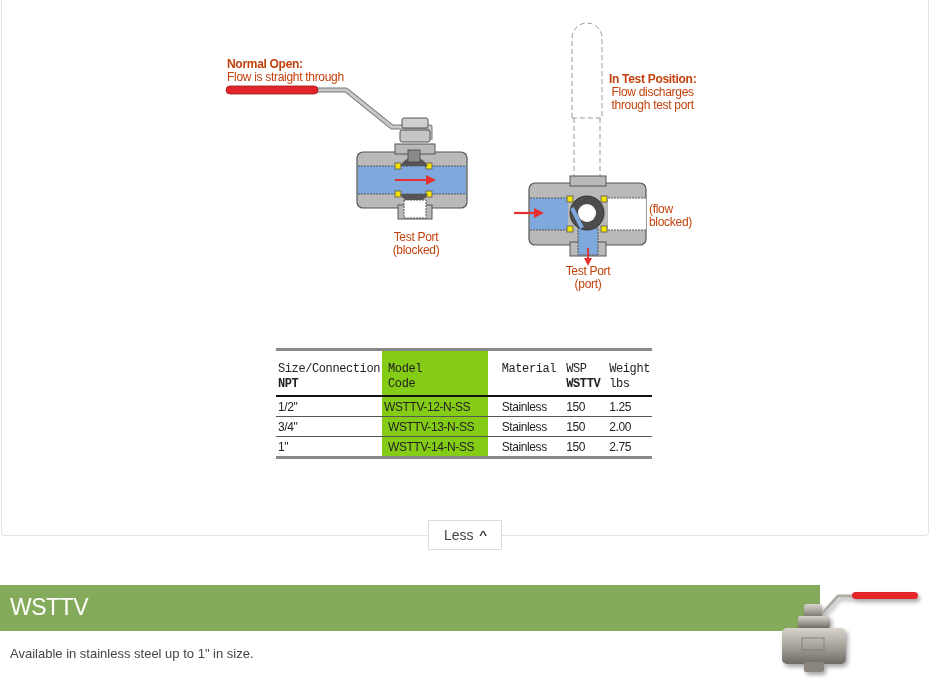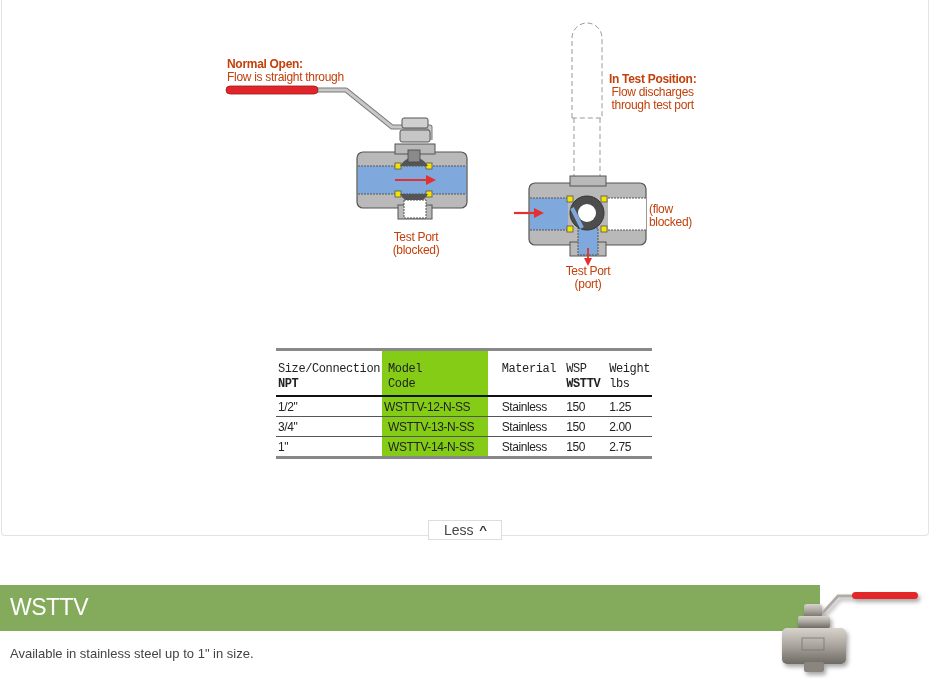--- a/index.html
+++ b/index.html
@@ -25,21 +25,21 @@
     table.spec thead th { vertical-align: top; padding-top: 11px; padding-bottom: 3px; line-height: 15px; border-bottom: 2px solid #111; font-family: Liberation Mono, monospace; }
     table.spec thead th .sub { display: block; font-weight: bold; }
     table.spec thead th .sub.n { font-weight: normal; }
     table.spec tbody td { height: 19px; border-bottom: 1px solid #555; }
     table.spec tbody tr:last-child td { border-bottom: none; }
     .hl { background: #84cc16; }
     td.code { font-weight: bold; font-family: "Liberation Sans", sans-serif; letter-spacing: 0; }
 
     .less-wrap { position: absolute; left: 428px; top: 520px; }
     .less-btn {
-      width: 74px; height: 20px; box-sizing: border-box; border: 1px solid #ddd; background: #fff;
+      width: 74px; height: 30px; box-sizing: border-box; border: 1px solid #ddd; background: #fff;
       display: flex; align-items: center; justify-content: center; gap: 6px; cursor: pointer;
       font-family: "Liberation Sans", sans-serif; font-size: 14px; color: #444;
     }
     .chev { font-size: 11px; font-weight: bold; color: #333; transform: scaleX(1.2); display: inline-block; }
 
     .green-bar { position: absolute; left: 0; top: 585px; width: 820px; height: 46px; background: #84ab5b; }
     .green-bar h2 { margin: 0; position: absolute; left: 10px; top: 9px; font-family: "Liberation Sans", sans-serif; font-weight: normal; font-size: 23px; color: #fff; letter-spacing: -0.5px; }
 
     .desc { position: absolute; left: 10px; top: 644px; width: 780px; font-family: "Liberation Sans", sans-serif; font-size: 13px; line-height: 20px; color: #444; }
     .desc p { margin: 0; }

